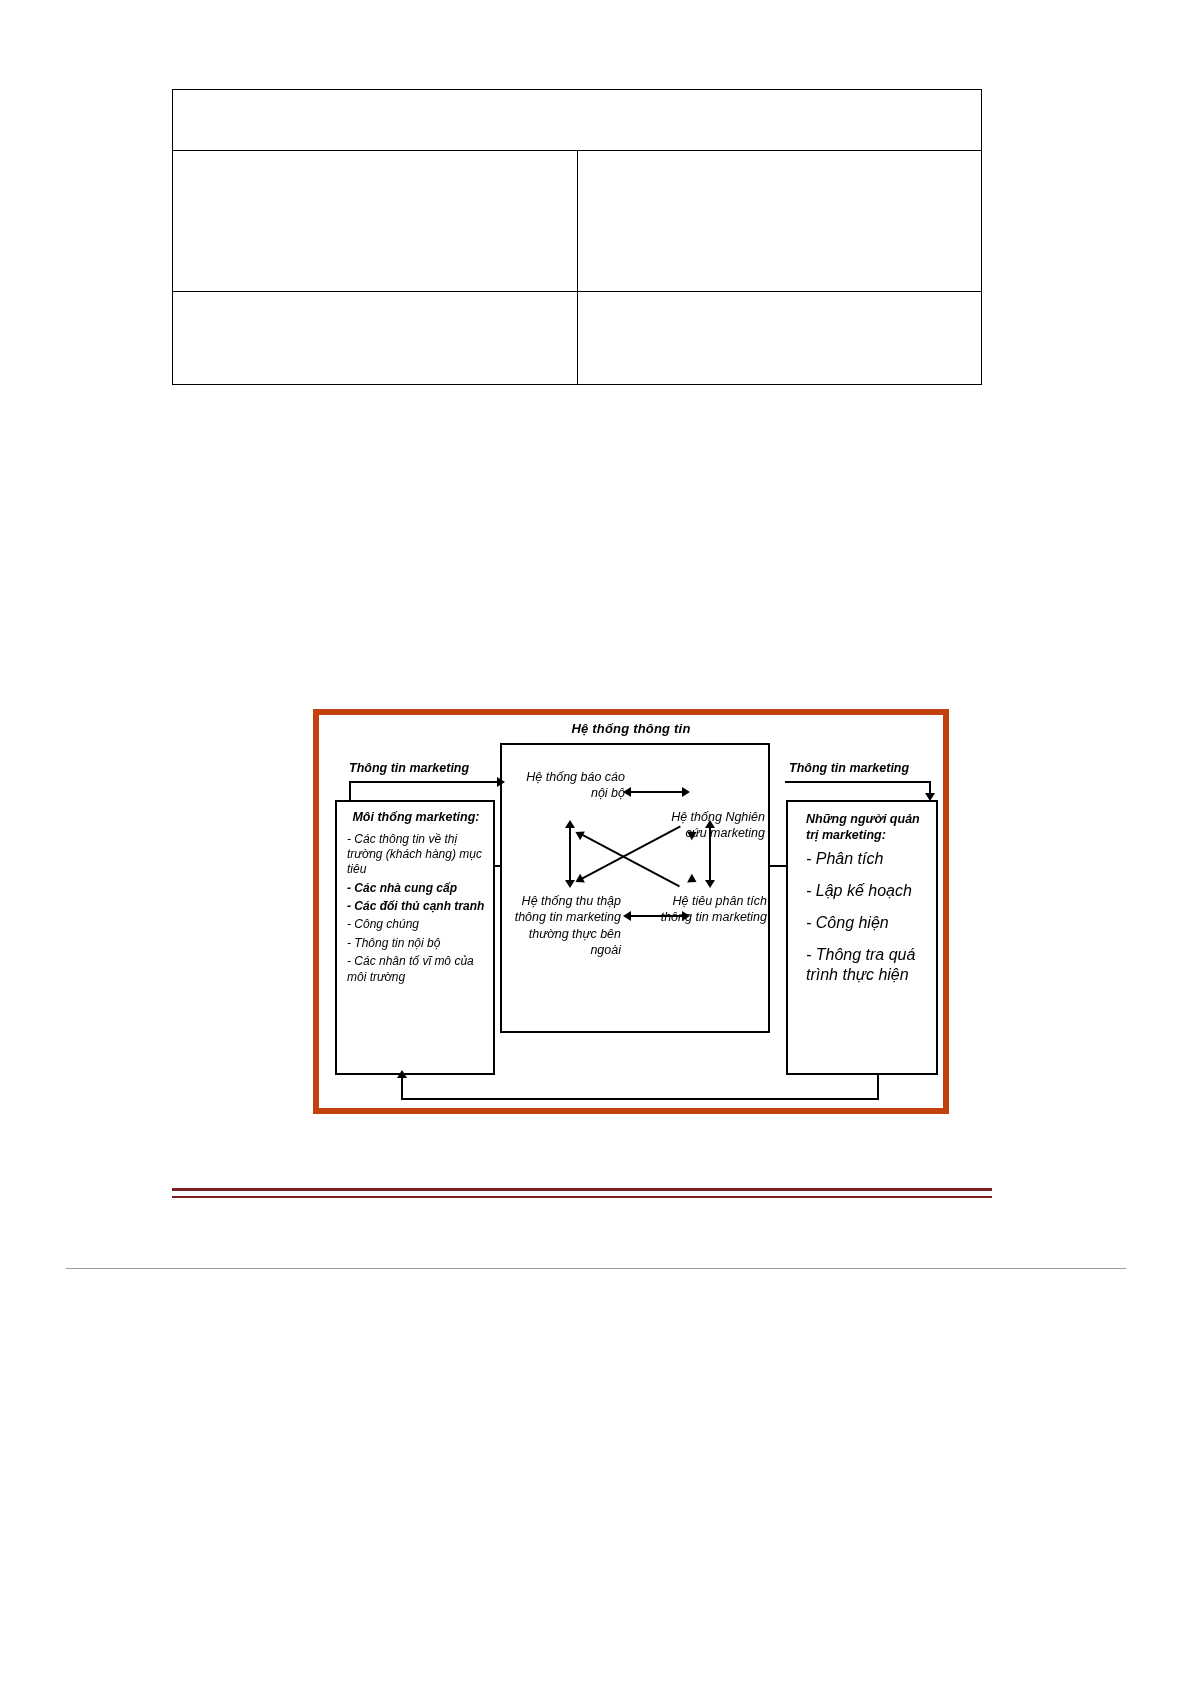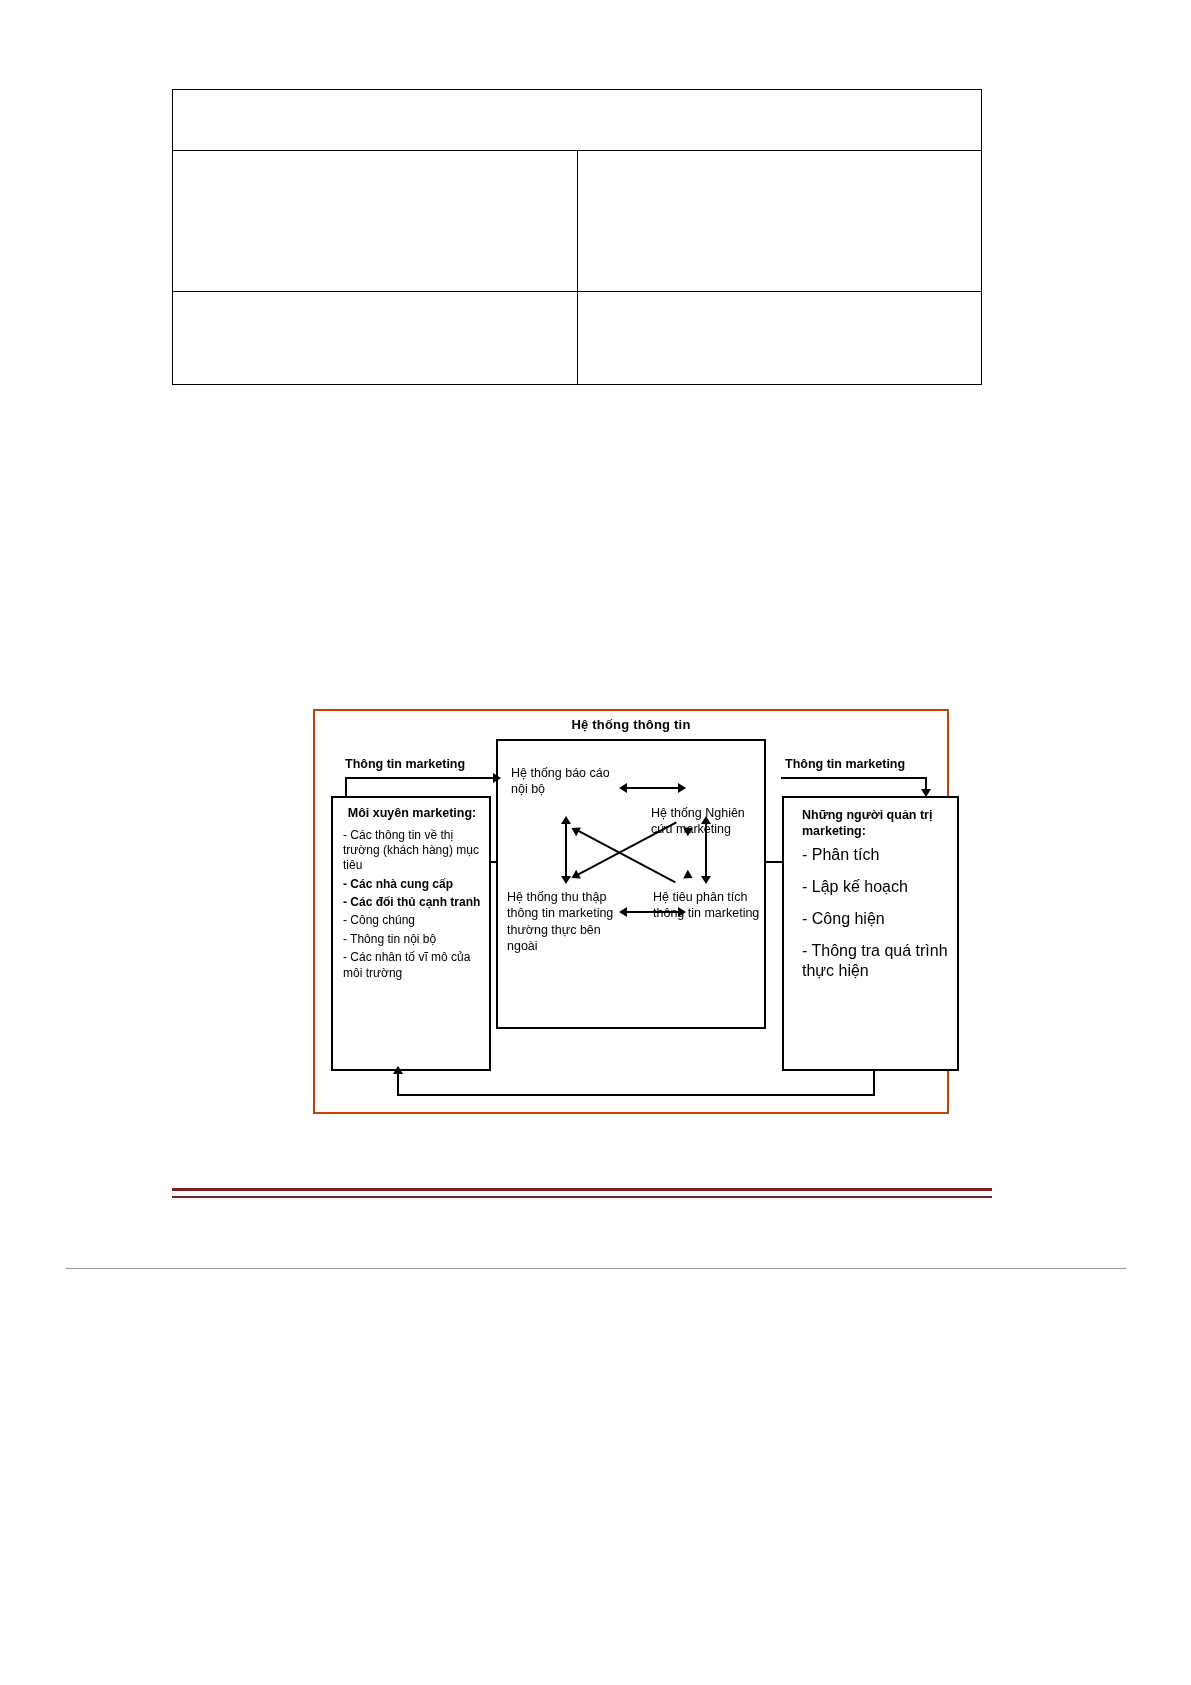--- a/index.html
+++ b/index.html
@@ -36,23 +36,24 @@
   .row-mid td { height: 128px; }
   .row-bottom td { height: 80px; }
 
   
   .figure {
     position: absolute;
     left: 313px;
     top: 709px;
     width: 636px;
     height: 405px;
-    border: 2px solid #c2410c;
+    border: 6px solid #c2410c;
     box-sizing: border-box;
     background: #ffffff;
+    font-style: italic;
   }
   .fig-title {
     position: absolute;
     top: 6px;
     left: 0;
     width: 100%;
     text-align: center;
     font-size: 13px;
     font-weight: bold;
     letter-spacing: 0.2px;
@@ -74,21 +75,21 @@
   }
   .box-center {
     left: 181px;
     top: 28px;
     width: 270px;
     height: 290px;
   }
   .box-right {
     left: 467px;
     top: 85px;
-    width: 177px;
+    width: 152px;
     height: 275px;
     padding: 10px 8px 4px 12px;
   }
 
   .box-title {
     font-size: 12.5px;
     font-weight: bold;
     line-height: 1.25;
     text-align: center;
     margin-bottom: 6px;
@@ -103,21 +104,21 @@
   .bullet-right {
     font-size: 16px;
     line-height: 1.3;
     margin-bottom: 11px;
     padding-left: 6px;
   }
 
   
   .sub {
     position: absolute;
-    text-align: left;
+    text-align: right;
     font-size: 12.5px;
     line-height: 1.3;
     width: 110px;
   }
   .sub-tl { left: 196px; top: 54px; }
   .sub-tr { left: 336px; top: 54px; margin-top: 40px; }
   .sub-bl { left: 192px; top: 178px; }
   .sub-br { left: 338px; top: 178px; }
 
   
@@ -233,21 +234,21 @@
   </table>
 
 <div class="figure">
 
   <div class="fig-title">Hệ thống thông tin</div>
 
   <div class="side-label label-left">Thông tin marketing</div>
   <div class="side-label label-right">Thông tin marketing</div>
 
   <div class="box box-left">
-    <div class="box-title">Môi xuyên marketing:</div>
+    <div class="box-title">Môi thống marketing:</div>
     <div class="bullet">- Các thông tin về thị trường (khách hàng) mục tiêu</div>
     <div class="bullet strong">- Các nhà cung cấp</div>
     <div class="bullet strong">- Các đối thủ cạnh tranh</div>
     <div class="bullet">- Công chúng</div>
     <div class="bullet">- Thông tin nội bộ</div>
     <div class="bullet">- Các nhân tố vĩ mô của môi trường</div>
   </div>
 
   <div class="box box-center"></div>
 

